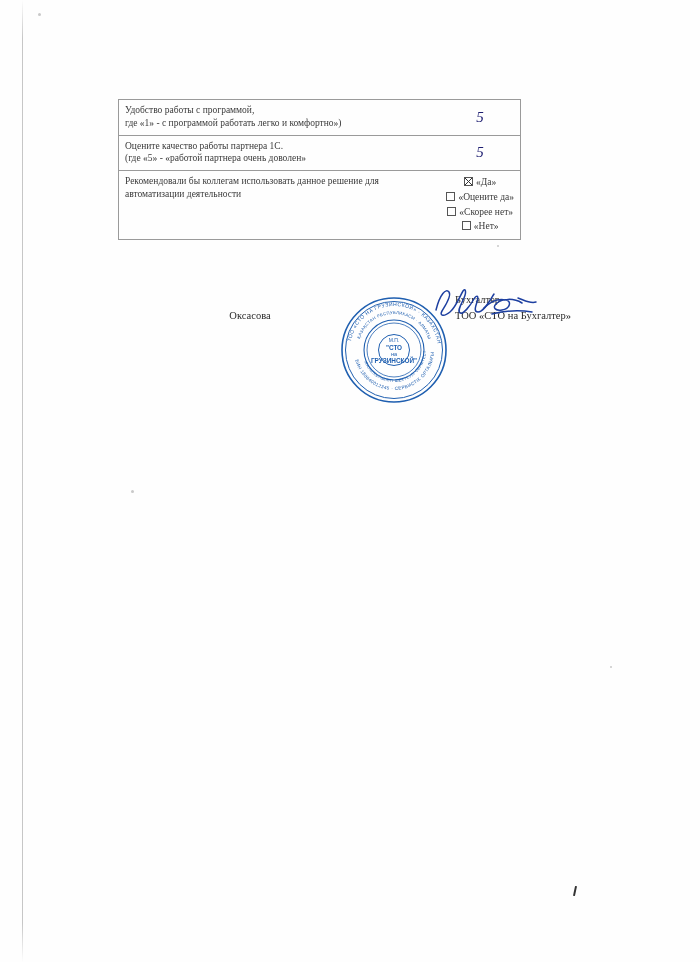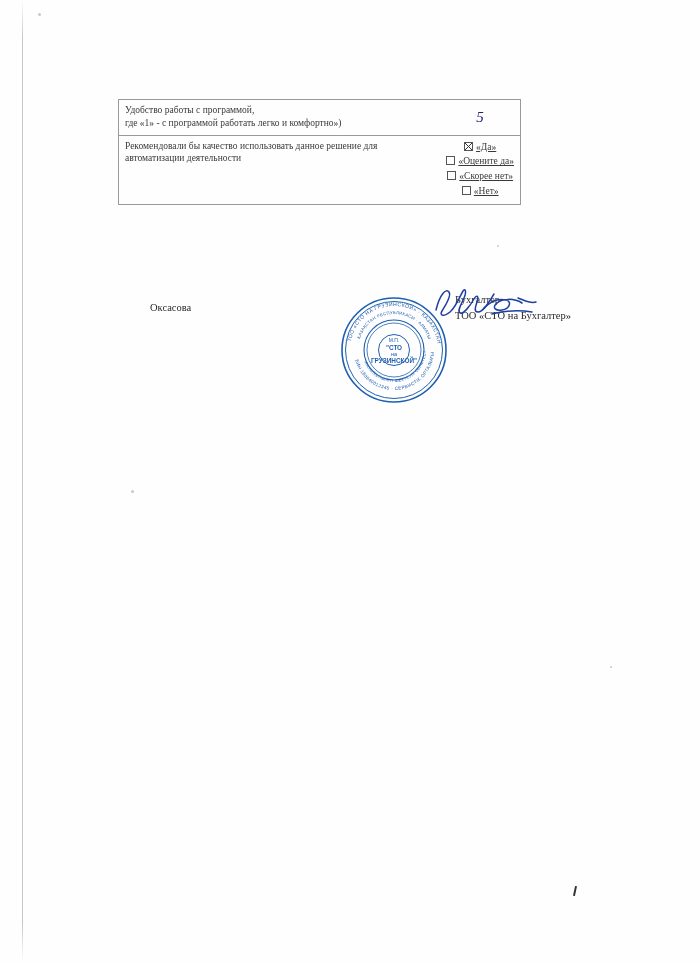--- a/index.html
+++ b/index.html
@@ -67,21 +67,20 @@
     font-style: italic;
     font-size: 15px;
     color: #1c1c70;
     letter-spacing: .5px;
   }
   .opts {
     text-align: left;
     padding-left: 10px;
     font-size: 9.5px;
     line-height: 1.55;
-    text-decoration: underline;
   }
   .opt { display: block; white-space: nowrap; }
   .box {
     display: inline-block;
     width: 7px;
     height: 7px;
     border: 1px solid #555;
     margin-right: 3px;
     position: relative;
     top: 1px;
@@ -94,23 +93,23 @@
     width: 7px; height: 7px;
     background:
       linear-gradient(to bottom right, transparent 44%, #333 44%, #333 56%, transparent 56%),
       linear-gradient(to top right, transparent 44%, #333 44%, #333 56%, transparent 56%);
   }
 
   
   .sign-left {
     position: absolute;
     left: 150px;
-    top: 300px;
+    top: 308px;
     width: 200px;
-    text-align: left;
+    text-align: center;
     font-size: 10.5px;
     line-height: 1.5;
     color: #2b2b2b;
   }
   .sign-right {
     position: absolute;
     left: 455px;
     top: 292px;
     width: 235px;
     text-align: left;
@@ -167,24 +166,33 @@
       <tr>
         <td class="q">
           <span class="q-line">Удобство работы с программой,</span>
           <span class="q-line">где «1» - с программой работать легко и комфортно»)</span>
         </td>
         <td class="a">
           <span class="score">5</span>
         </td>
       </tr>
 
+      <tr>
+        <td class="q">
+          <span class="q-line">Оцените качество работы партнера 1С.</span>
+          <span class="q-line">(где «5» - «работой партнера очень доволен»</span>
+        </td>
+        <td class="a">
+          <span class="score">5</span>
+        </td>
+      </tr>
 
       <tr>
         <td class="q" style="height:52px;">
-          <span class="q-line">Рекомендовали бы качество использовать данное решение для</span>
+          <span class="q-line">Рекомендовали бы коллегам использовать данное решение для</span>
           <span class="q-line">автоматизации деятельности</span>
         </td>
         <td class="a opts">
           <span class="opt">
             <span class="box checked"></span><span>«Да»</span>
           </span>
           <span class="opt">
             <span class="box"></span><span>«Оцените да»</span>
           </span>
           <span class="opt">

